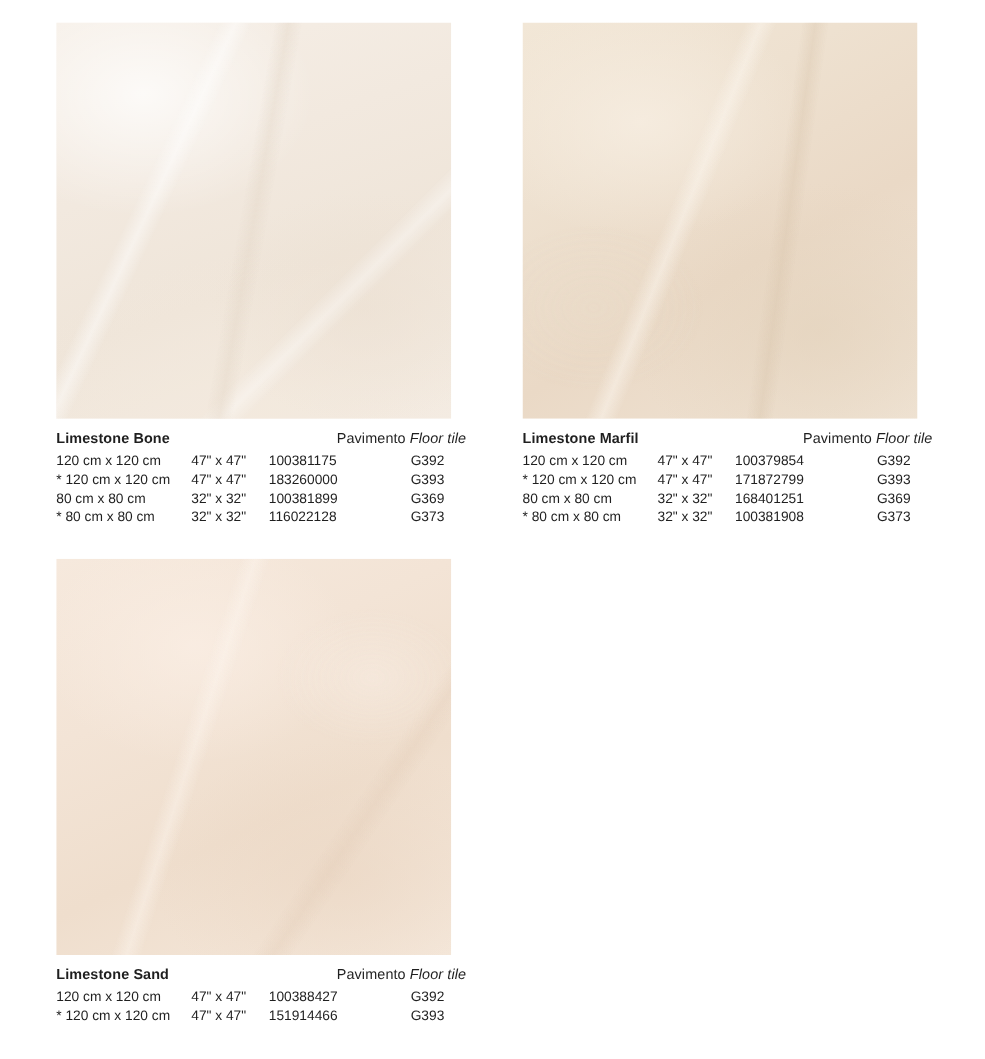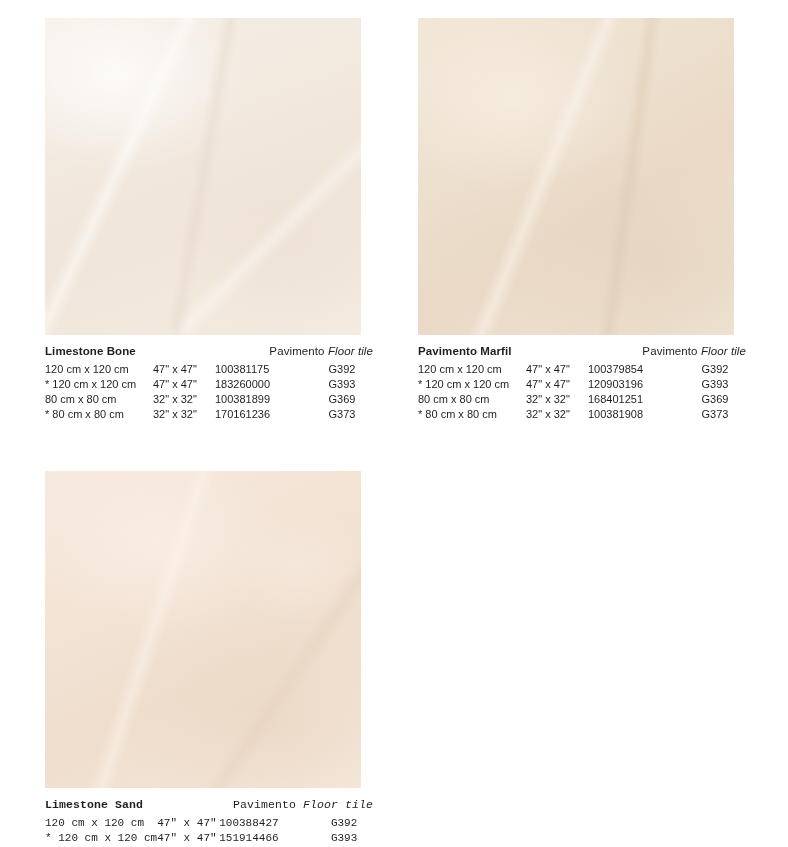--- a/index.html
+++ b/index.html
@@ -19,21 +19,21 @@
     width: 788px;
     height: 847px;
   }
   .product {
     position: absolute;
     width: 328px;
   }
   .product.col1 { left: 45px; }
   .product.col2 { left: 418px; }
   .product.row1 { top: 18px; }
-  .product.row2 { top: 471px; font-family: Liberation Mono, monospace; }
+  .product.row2 { top: 447px; }
 
   .swatch {
     width: 316px;
     height: 317px;
     position: relative;
     overflow: hidden;
   }
   .swatch .tex {
     position: absolute;
     inset: 0;
@@ -158,48 +158,48 @@
         </tr>
         <tr>
           <td class="c-metric">80 cm x 80 cm</td>
           <td class="c-imperial">32" x 32"</td>
           <td class="c-code">100381899</td>
           <td class="c-finish">G369</td>
         </tr>
         <tr>
           <td class="c-metric">* 80 cm x 80 cm</td>
           <td class="c-imperial">32" x 32"</td>
-          <td class="c-code">170161236</td>
+          <td class="c-code">116022128</td>
           <td class="c-finish">G373</td>
         </tr>
       </tbody>
     </table>
   </div>
 
   <div class="product col2 row1">
     <div class="swatch swatch-marfil">
       <div class="tex"></div>
       <div class="veins"></div>
     </div>
     <div class="title-row">
-      <span class="title-name">Pavimento Marfil</span>
+      <span class="title-name">Limestone Marfil</span>
       <span class="title-use"><span>Pavimento</span> <span class="it">Floor tile</span></span>
     </div>
     <table class="specs">
       <tbody>
         <tr>
           <td class="c-metric">120 cm x 120 cm</td>
           <td class="c-imperial">47" x 47"</td>
           <td class="c-code">100379854</td>
           <td class="c-finish">G392</td>
         </tr>
         <tr>
           <td class="c-metric">* 120 cm x 120 cm</td>
           <td class="c-imperial">47" x 47"</td>
-          <td class="c-code">120903196</td>
+          <td class="c-code">171872799</td>
           <td class="c-finish">G393</td>
         </tr>
         <tr>
           <td class="c-metric">80 cm x 80 cm</td>
           <td class="c-imperial">32" x 32"</td>
           <td class="c-code">168401251</td>
           <td class="c-finish">G369</td>
         </tr>
         <tr>
           <td class="c-metric">* 80 cm x 80 cm</td>

